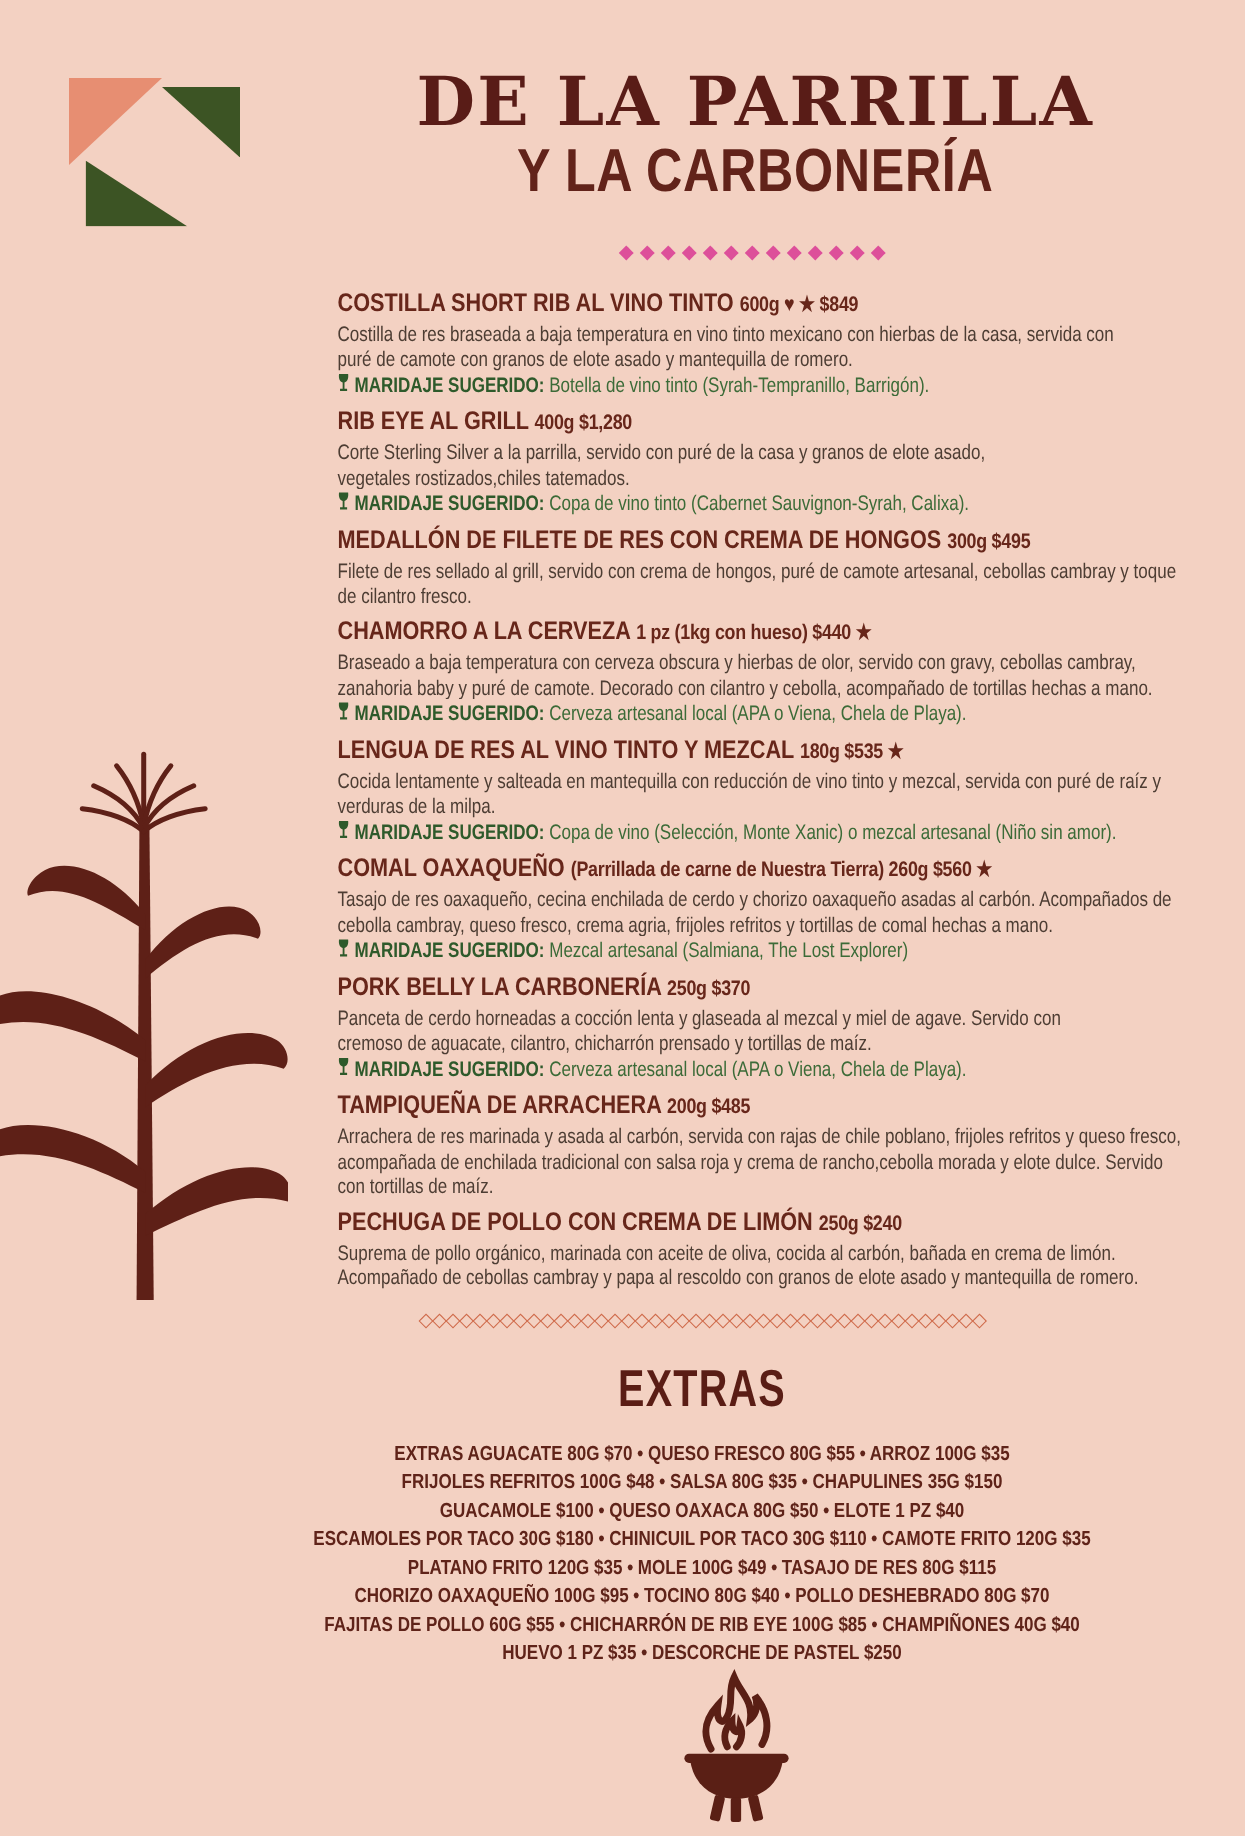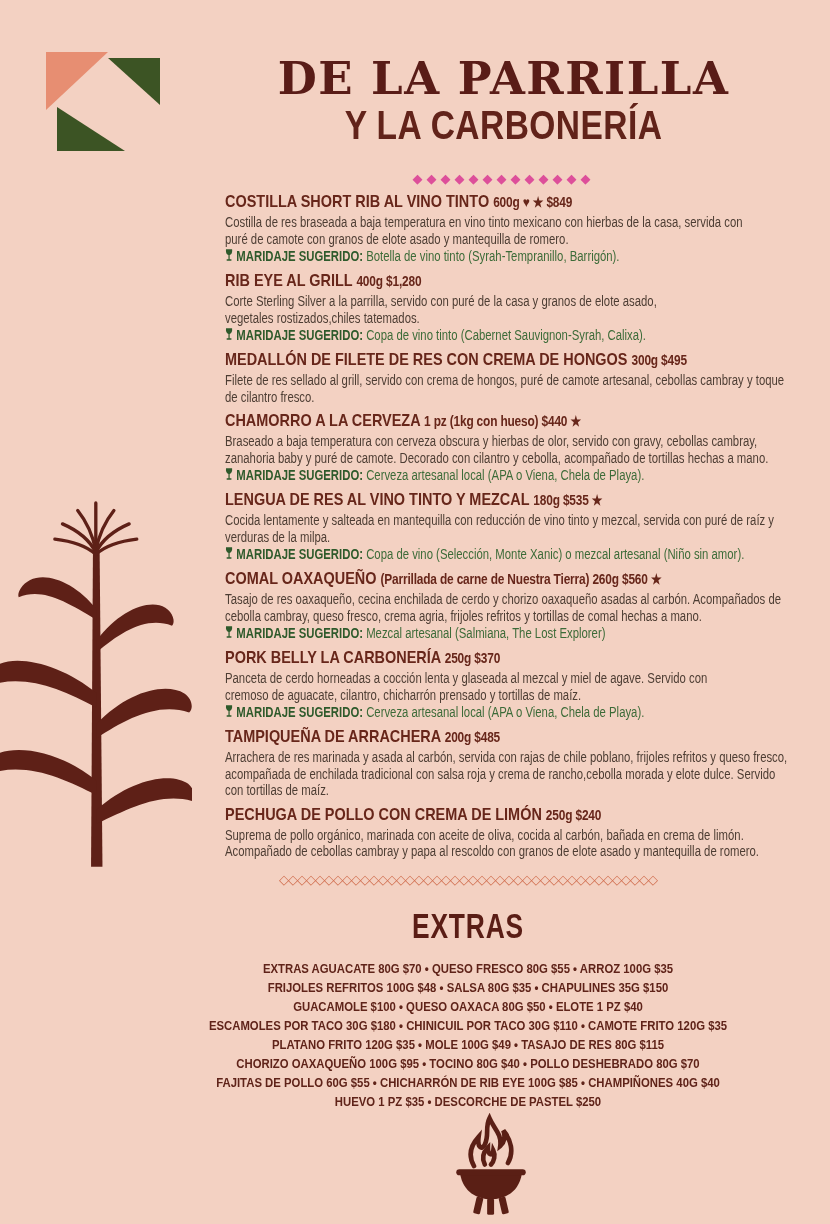--- a/index.html
+++ b/index.html
@@ -12,21 +12,21 @@
   
   .logo{position:absolute;left:46px;top:52px;width:120px;height:100px;}
   .tri{position:absolute;}
   .tri-salmon{left:0;top:0;width:62px;height:58px;background:#e78e72;
     clip-path:polygon(0 0,100% 0,0 100%);}
   .tri-green-top{left:62px;top:6px;width:52px;height:47px;background:#3c5424;
     clip-path:polygon(0 0,100% 0,100% 100%);}
   .tri-green-bottom{left:11px;top:55px;width:68px;height:44px;background:#3c5424;
     clip-path:polygon(0 0,100% 100%,0 100%);}
   
-  .header{position:absolute;left:197px;top:55px;width:613px;text-align:center;}
+  .header{position:absolute;left:197px;top:44px;width:613px;text-align:center;}
   .title{
     font-family:"DejaVu Serif","Liberation Serif",serif;
     font-weight:700;font-size:45px;line-height:48px;color:#591c17;
     letter-spacing:1.5px;margin:0;white-space:nowrap;
   }
   .subtitle{
     font-weight:700;font-size:39px;line-height:44px;color:#62231a;margin:0;
     transform:scale(0.86,1.04);transform-origin:center top;white-space:nowrap;
     letter-spacing:0.5px;
   }

